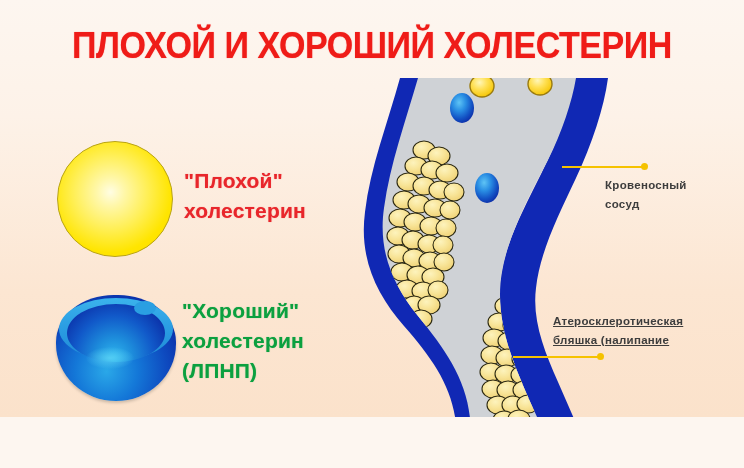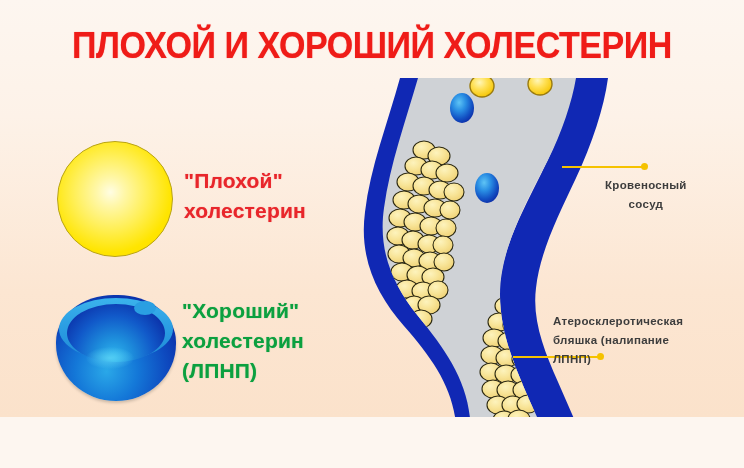--- a/index.html
+++ b/index.html
@@ -82,22 +82,22 @@
   .callout{
     position:absolute;
     font-family:"Liberation Sans", sans-serif;
     font-weight:bold;
     font-size:11.5px;
     line-height:19px;
     color:#3d3d3d;
     white-space:nowrap;
     letter-spacing:0.3px;
   }
-  #vessel-label{left:605px;top:176px;text-align:center;}
-  #plaque-label{left:553px;top:312px;}
+  #vessel-label{left:605px;top:176px;}
+  #plaque-label{left:553px;top:312px;text-decoration:underline;}
 
   .leader{position:absolute;height:2px;background:#f5c200;}
   .leader-dot{position:absolute;width:7px;height:7px;border-radius:50%;background:#f5c200;}
   #vessel-leader{left:562px;top:166px;width:82px;}
   #vessel-leader-dot{left:641px;top:163px;}
   #plaque-leader{left:513px;top:356px;width:88px;}
   #plaque-leader-dot{left:597px;top:353px;}
 </style>
 </head>
 <body>
@@ -265,16 +265,15 @@
   <div id="vessel-label" class="callout">
     <div>Кровеносный</div>
     <div>сосуд</div>
   </div>
 
   <div id="plaque-leader" class="leader"></div>
   <div id="plaque-leader-dot" class="leader-dot"></div>
   <div id="plaque-label" class="callout">
     <div>Атеросклеротическая</div>
     <div>бляшка (налипание</div>
-    <div>ЛПНП)</div>
   </div>
 
 </div>
 
 </body></html>

